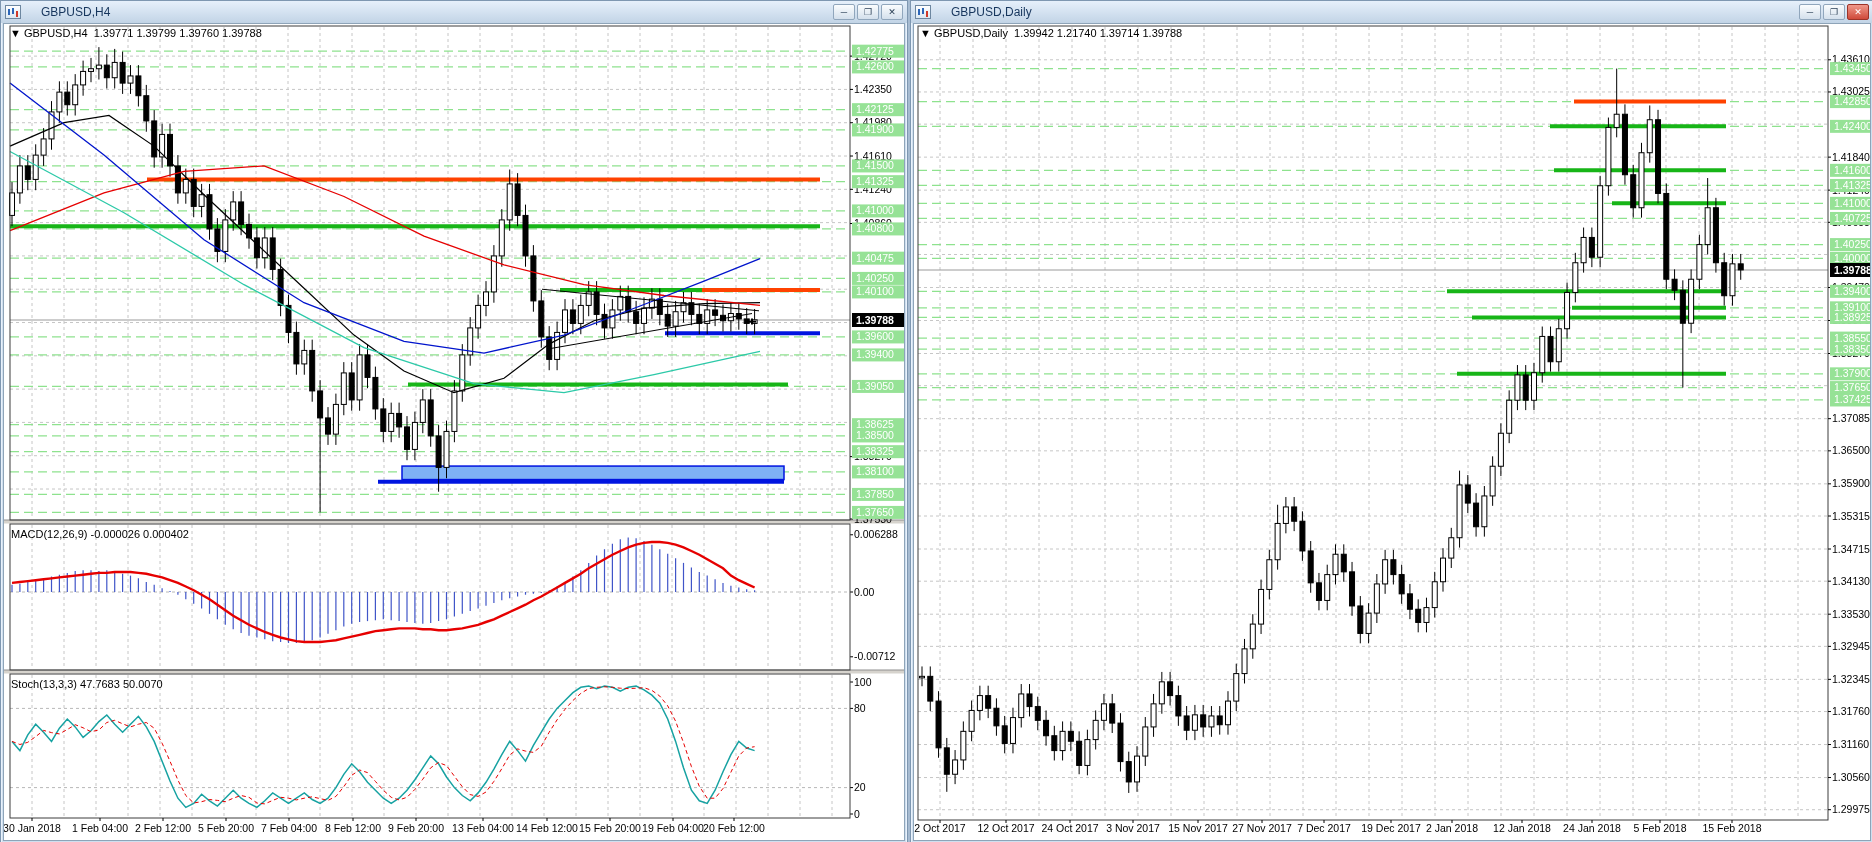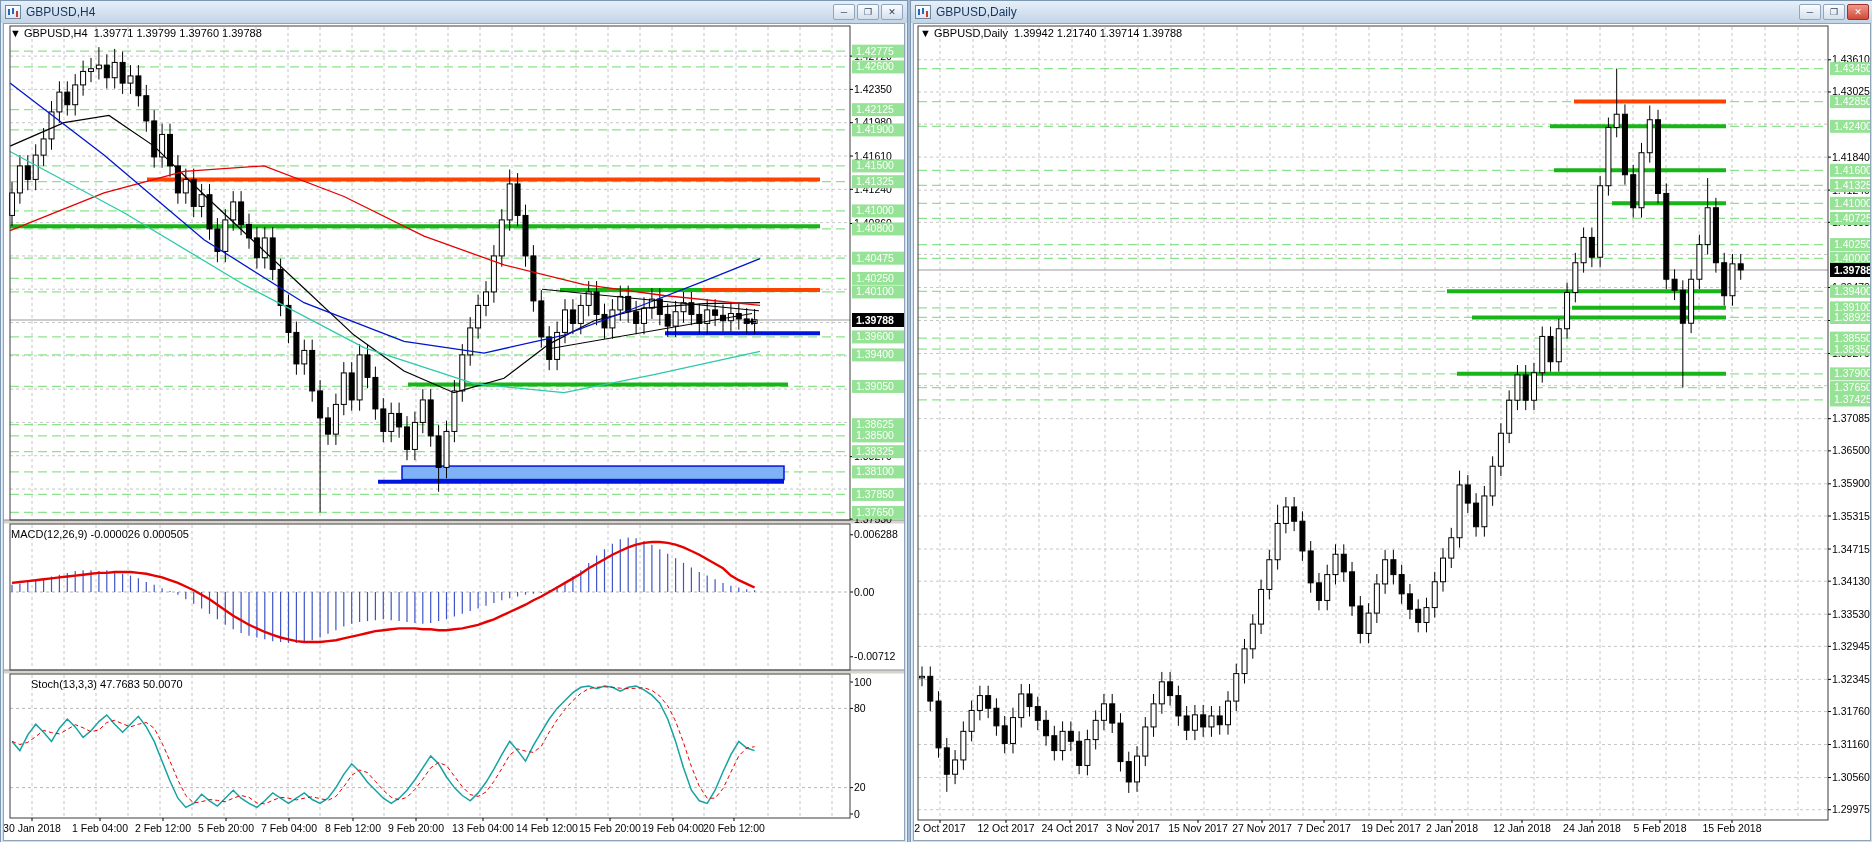--- a/index.html
+++ b/index.html
@@ -1,57 +1,57 @@
 <!DOCTYPE html>
 <html><head>
 <meta charset="utf-8">
 <style>
   html,body{margin:0;padding:0;background:#8ea6bf;font-family:"Liberation Sans",sans-serif;}
   .desktop{position:relative;width:1872px;height:842px;background:#a6bbd1;overflow:hidden;}
   .win{position:absolute;background:#cfdfef;border:1px solid #7e97b1;box-shadow:inset 0 0 0 1px #e9f2fb;}
   #win0{left:0;top:0;width:906px;height:842px;}
   #win1{left:910px;top:0;width:962px;height:842px;}
-  .titlebar{height:22px;display:flex;align-items:center;gap:5px;padding:0 4px;
+  .titlebar{height:22px;display:flex;align-items:center;gap:20px;padding:0 4px;
     background:linear-gradient(#e6f0fb,#c2d4e6);font-size:12px;color:#17365d;}
   .wtitle{flex:0 0 auto;}
   .tspacer{flex:1 1 auto;}
   .wicon{width:14px;height:12px;background:linear-gradient(#ffffff,#dce8f2);border:1px solid #6d87a0;position:relative;flex:0 0 auto;}
   .wicon::before{content:"";position:absolute;left:2px;top:3px;width:2px;height:6px;background:#2c66b8;
     box-shadow:4px -1px 0 #2c66b8,8px 2px 0 #d03a2b;}
   .wbtns{display:flex;align-items:center;}
   .wb{width:22px;height:16px;margin-left:2px;font-family:"Liberation Sans",sans-serif;font-size:9px;line-height:12px;
     background:linear-gradient(#fbfdfe,#d4e0ec);border:1px solid #90a6bc;border-radius:2px;color:#2c4158;padding:0;cursor:default;}
   #win1 .wb[data-name="close-button"]{background:linear-gradient(#f0988a,#cf4a3a);color:#fff;border-color:#9c3328;}
   .content{position:absolute;left:2px;right:2px;top:22px;bottom:2px;background:#fff;overflow:hidden;border:1px solid #8ea4b8;text-decoration:underline;}
   .content svg{position:absolute;left:0;top:0;}
   .overlay{position:absolute;font-size:11px;color:#000;white-space:pre;z-index:5;}
   .chart-header{left:6px;top:3px;}
   .macd-label{left:7px;top:504px;}
-  .stoch-label{left:7px;top:654px;padding-left:20px;}
+  .stoch-label{left:7px;top:654px;}
   svg text{font-family:"Liberation Sans",sans-serif;}
 </style>
 </head>
 <body>
 
 <div class="desktop" data-name="mt4-workspace">
 
   <section class="win" id="win0" data-name="chart-window-gbpusd-h4">
     <header class="titlebar" data-name="window-titlebar">
       <span class="wicon" data-name="chart-window-icon"></span>
       <span class="wtitle" data-name="window-title">GBPUSD,H4</span>
       <span class="tspacer" data-name="titlebar-spacer"></span>
       <span class="wbtns">
         <button class="wb" data-name="minimize-button">─</button>
         <button class="wb" data-name="restore-button">❐</button>
         <button class="wb" data-name="close-button">✕</button>
       </span>
     </header>
     <div class="content" data-name="chart-area">
       <div class="overlay chart-header" data-name="chart-ohlc-header">▼ GBPUSD,H4  1.39771 1.39799 1.39760 1.39788</div>
-      <div class="overlay macd-label" data-name="macd-indicator-label">MACD(12,26,9) -0.000026 0.000505</div>
+      <div class="overlay macd-label" data-name="macd-indicator-label">MACD(12,26,9) -0.000026 0.000402</div>
       <div class="overlay stoch-label" data-name="stoch-indicator-label">Stoch(13,3,3) 47.7683 50.0070</div>
     <svg width="902" height="816" viewBox="0 0 902 816" data-name="candlestick-chart-svg">
           <g data-name="grid-layer">
             <line x1="28" y1="3" x2="28" y2="495" stroke="#c6c6c6" stroke-width="1" stroke-dasharray="3,3"></line>
             <line x1="60" y1="3" x2="60" y2="495" stroke="#c6c6c6" stroke-width="1" stroke-dasharray="3,3"></line>
             <line x1="92" y1="3" x2="92" y2="495" stroke="#c6c6c6" stroke-width="1" stroke-dasharray="3,3"></line>
             <line x1="124" y1="3" x2="124" y2="495" stroke="#c6c6c6" stroke-width="1" stroke-dasharray="3,3"></line>
             <line x1="156" y1="3" x2="156" y2="495" stroke="#c6c6c6" stroke-width="1" stroke-dasharray="3,3"></line>
             <line x1="188" y1="3" x2="188" y2="495" stroke="#c6c6c6" stroke-width="1" stroke-dasharray="3,3"></line>
             <line x1="220" y1="3" x2="220" y2="495" stroke="#c6c6c6" stroke-width="1" stroke-dasharray="3,3"></line>

